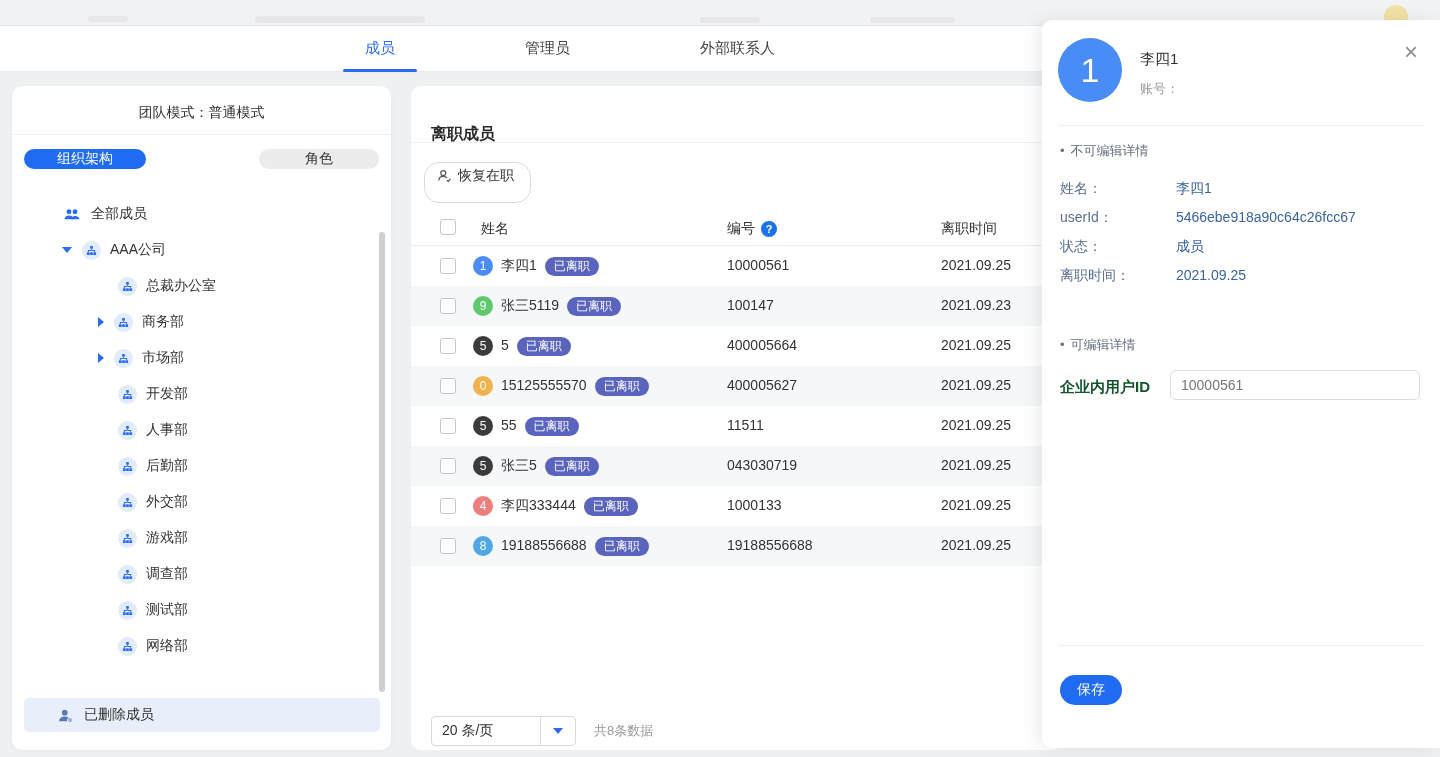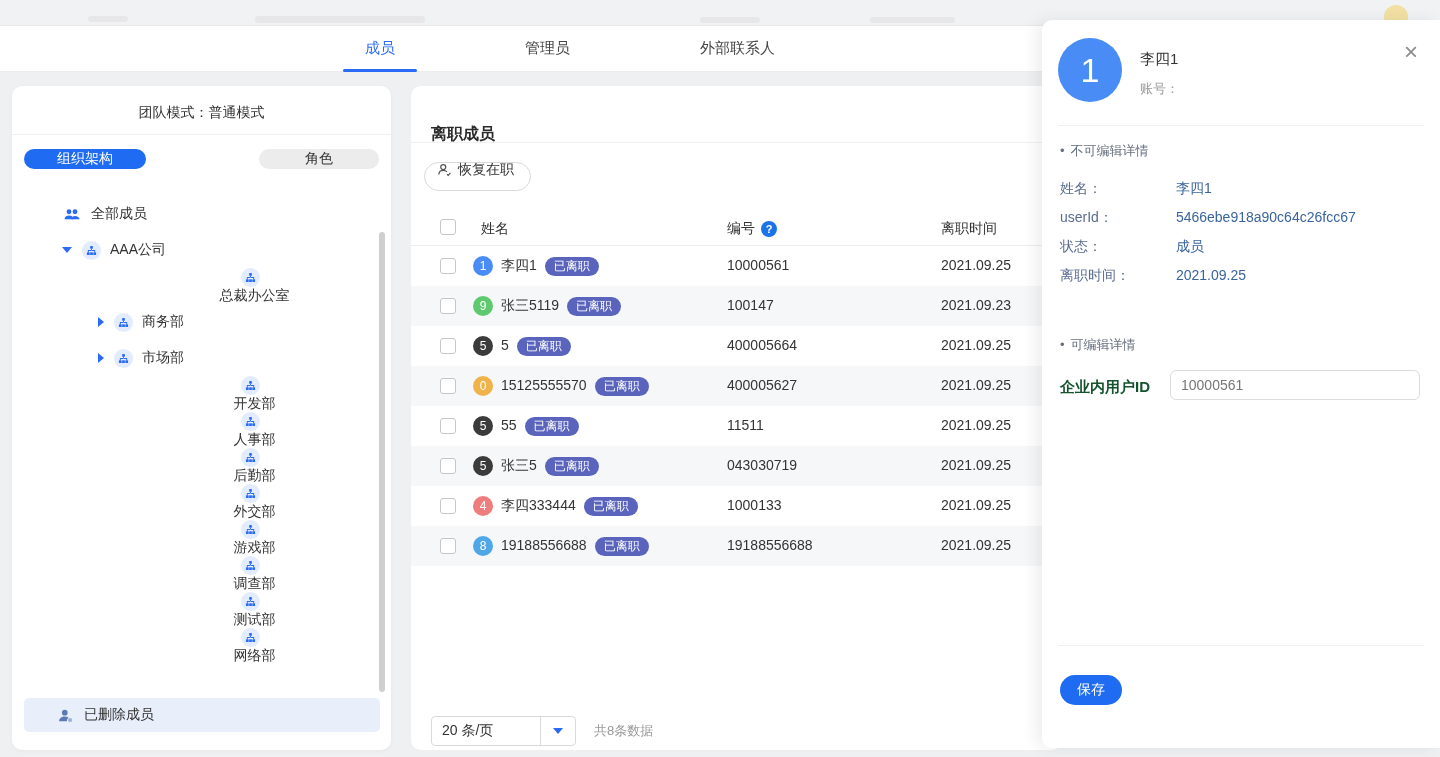--- a/index.html
+++ b/index.html
@@ -38,38 +38,38 @@
   .tree { position:absolute; left:0; top:110px; width:100%; }
   .tree-row { height:36px; display:flex; align-items:center; font-size:14px;
     color:#333; cursor:pointer; }
   .tree-row .arrow { width:0; height:0; margin-right:10px; }
   .arrow-down { border-left:5px solid transparent; border-right:5px solid transparent;
     border-top:6px solid #2a6af5; }
   .arrow-right { border-top:5px solid transparent; border-bottom:5px solid transparent;
     border-left:6px solid #2a6af5; }
   .t-lvl0      { padding-left:50px; }
   .t-lvl0-ar   { padding-left:50px; }
-  .t-child     { padding-left:106px;flex-direction:column; }
+  .t-child     { padding-left:106px; }
   .t-child-ar  { padding-left:86px; }
   .node-ico { width:19px; height:19px; border-radius:50%; background:#e3ecfc;
     display:flex; align-items:center; justify-content:center; margin-right:9px; flex:none; }
   .people-ico { width:20px; height:20px; margin-right:9px; flex:none;
     display:flex; align-items:center; justify-content:center; }
   .deleted-row { position:absolute; left:12px; top:612px; width:356px; height:34px;
     background:#e8effb; border-radius:5px; display:flex; align-items:center;
     padding-left:31px; font-size:14px; color:#333; cursor:pointer; }
   .scroll-thumb { position:absolute; right:6px; top:146px; width:6px; height:460px;
     background:#cfcfcf; border-radius:3px; }
 
   
   .main-card { position:absolute; left:411px; top:86px; width:651px; height:664px;
     background:#fff; border-radius:10px; z-index:3; overflow:hidden; }
   .main-title { font-size:16px; font-weight:bold; color:#2b2b2b; padding:38px 0 0 20px; }
   .main-divider { position:absolute; left:0; top:56px; width:100%; height:1px; background:#f0f0f0; }
-  .restore-btn { position:absolute; left:13px; top:76px; height:29px; padding:0 16px 14px 12px;
+  .restore-btn { position:absolute; left:13px; top:76px; height:41px; padding:0 16px 14px 12px;
     border:1px solid #d9d9d9; border-radius:15px; background:#fff; font-size:14px;
     color:#333; cursor:pointer; display:flex; align-items:center; gap:6px; font-family:inherit; }
 
   .tbl-head { position:absolute; left:0; top:126px; width:100%; height:34px;
     border-bottom:1px solid #ededed; font-size:14px; color:#333; }
   .tbl-head .h-name { position:absolute; left:70px; top:8px; }
   .tbl-head .h-num  { position:absolute; left:316px; top:8px; display:flex; gap:6px; align-items:center;}
   .tbl-head .h-date { position:absolute; left:530px; top:8px; }
   .chk { position:absolute; left:29px; top:7px; width:16px; height:16px;
     border:1px solid #c6c6c6; border-radius:3px; background:#fff; cursor:pointer; }

